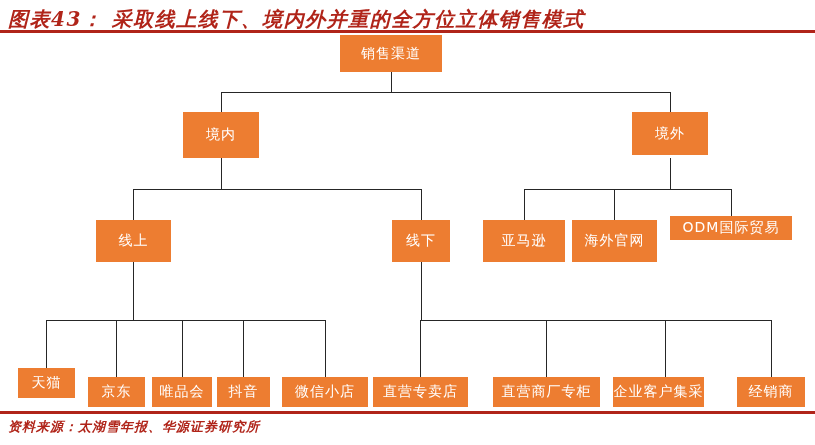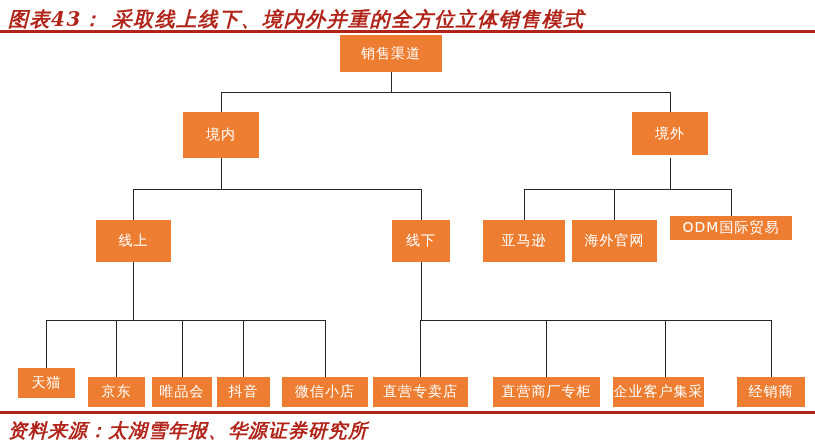--- a/index.html
+++ b/index.html
@@ -40,21 +40,21 @@
   .rule.top { top: 30px; }
   .rule.bottom { top: 411px; }
   .source-note {
     position: absolute;
     left: 8px;
     top: 418px;
     color: var(--accent_red);
     font-family: "DejaVu Serif", serif;
     font-weight: bold;
     font-style: italic;
-    font-size: 19px;
+    font-size: 13px;
     letter-spacing: 1px;
     white-space: nowrap;
   }
   .node {
     position: absolute;
     background: var(--box_fill);
     color: var(--box_text);
     display: flex;
     align-items: center;
     justify-content: center;

